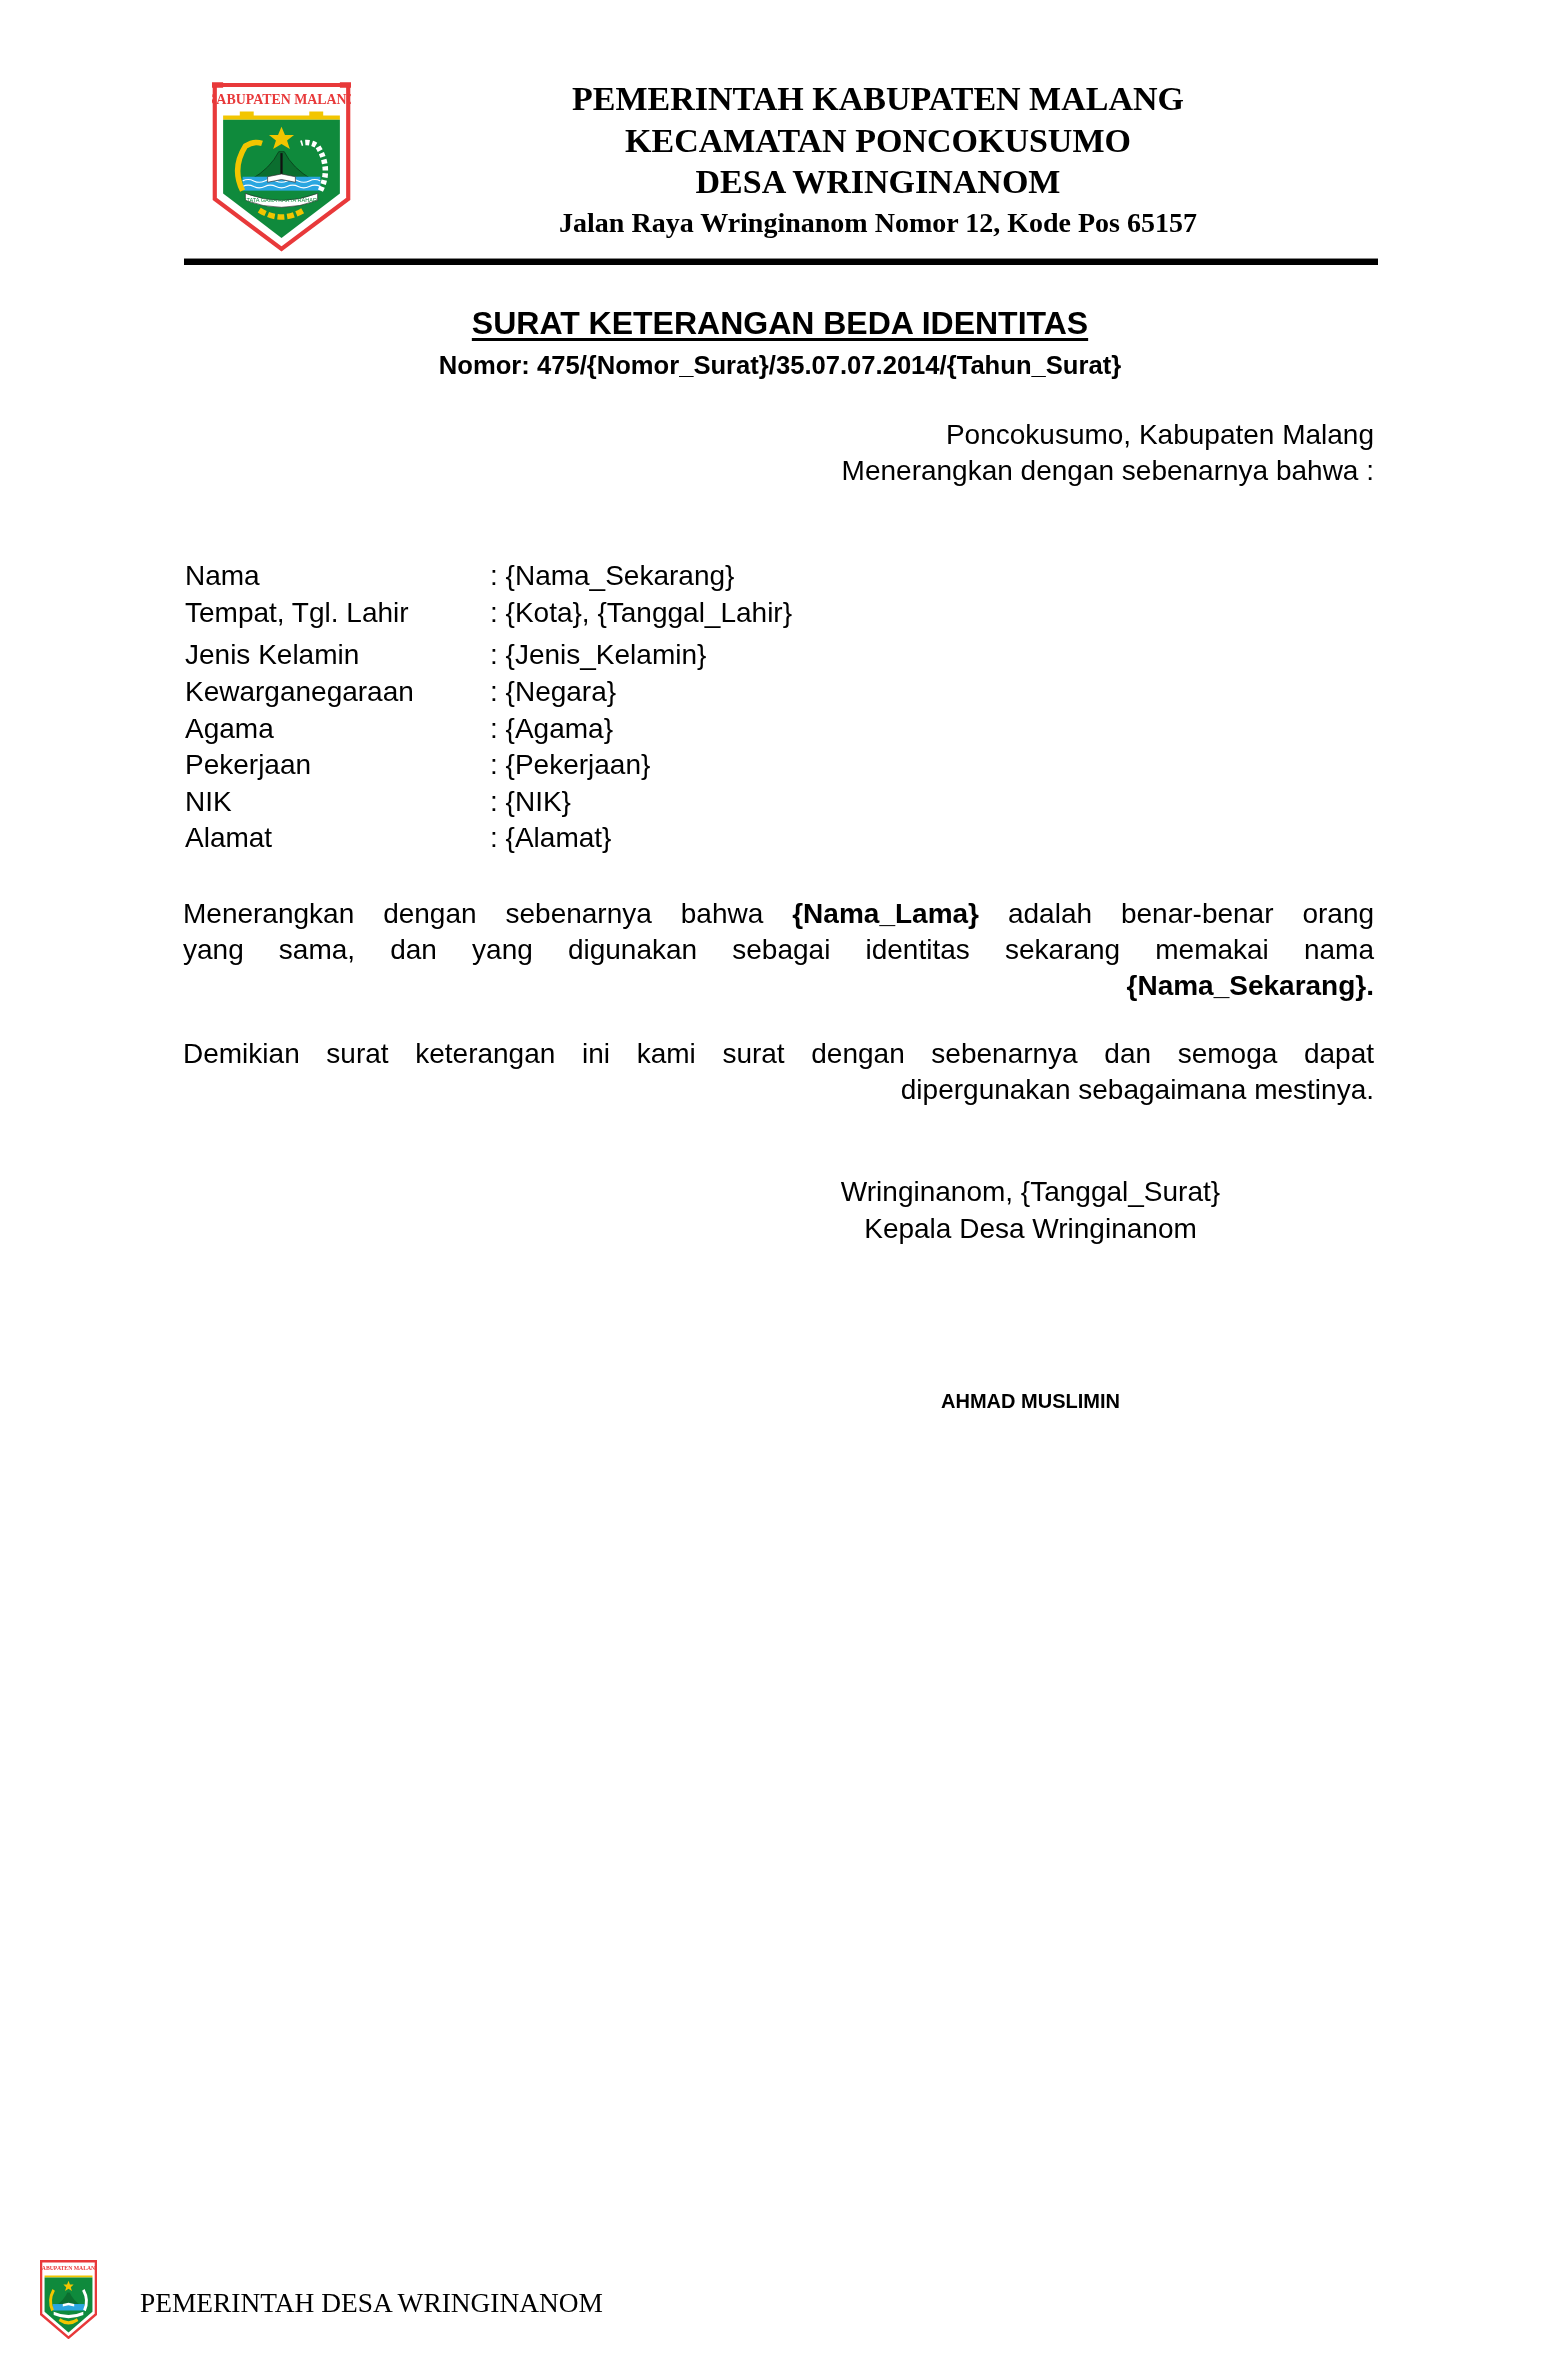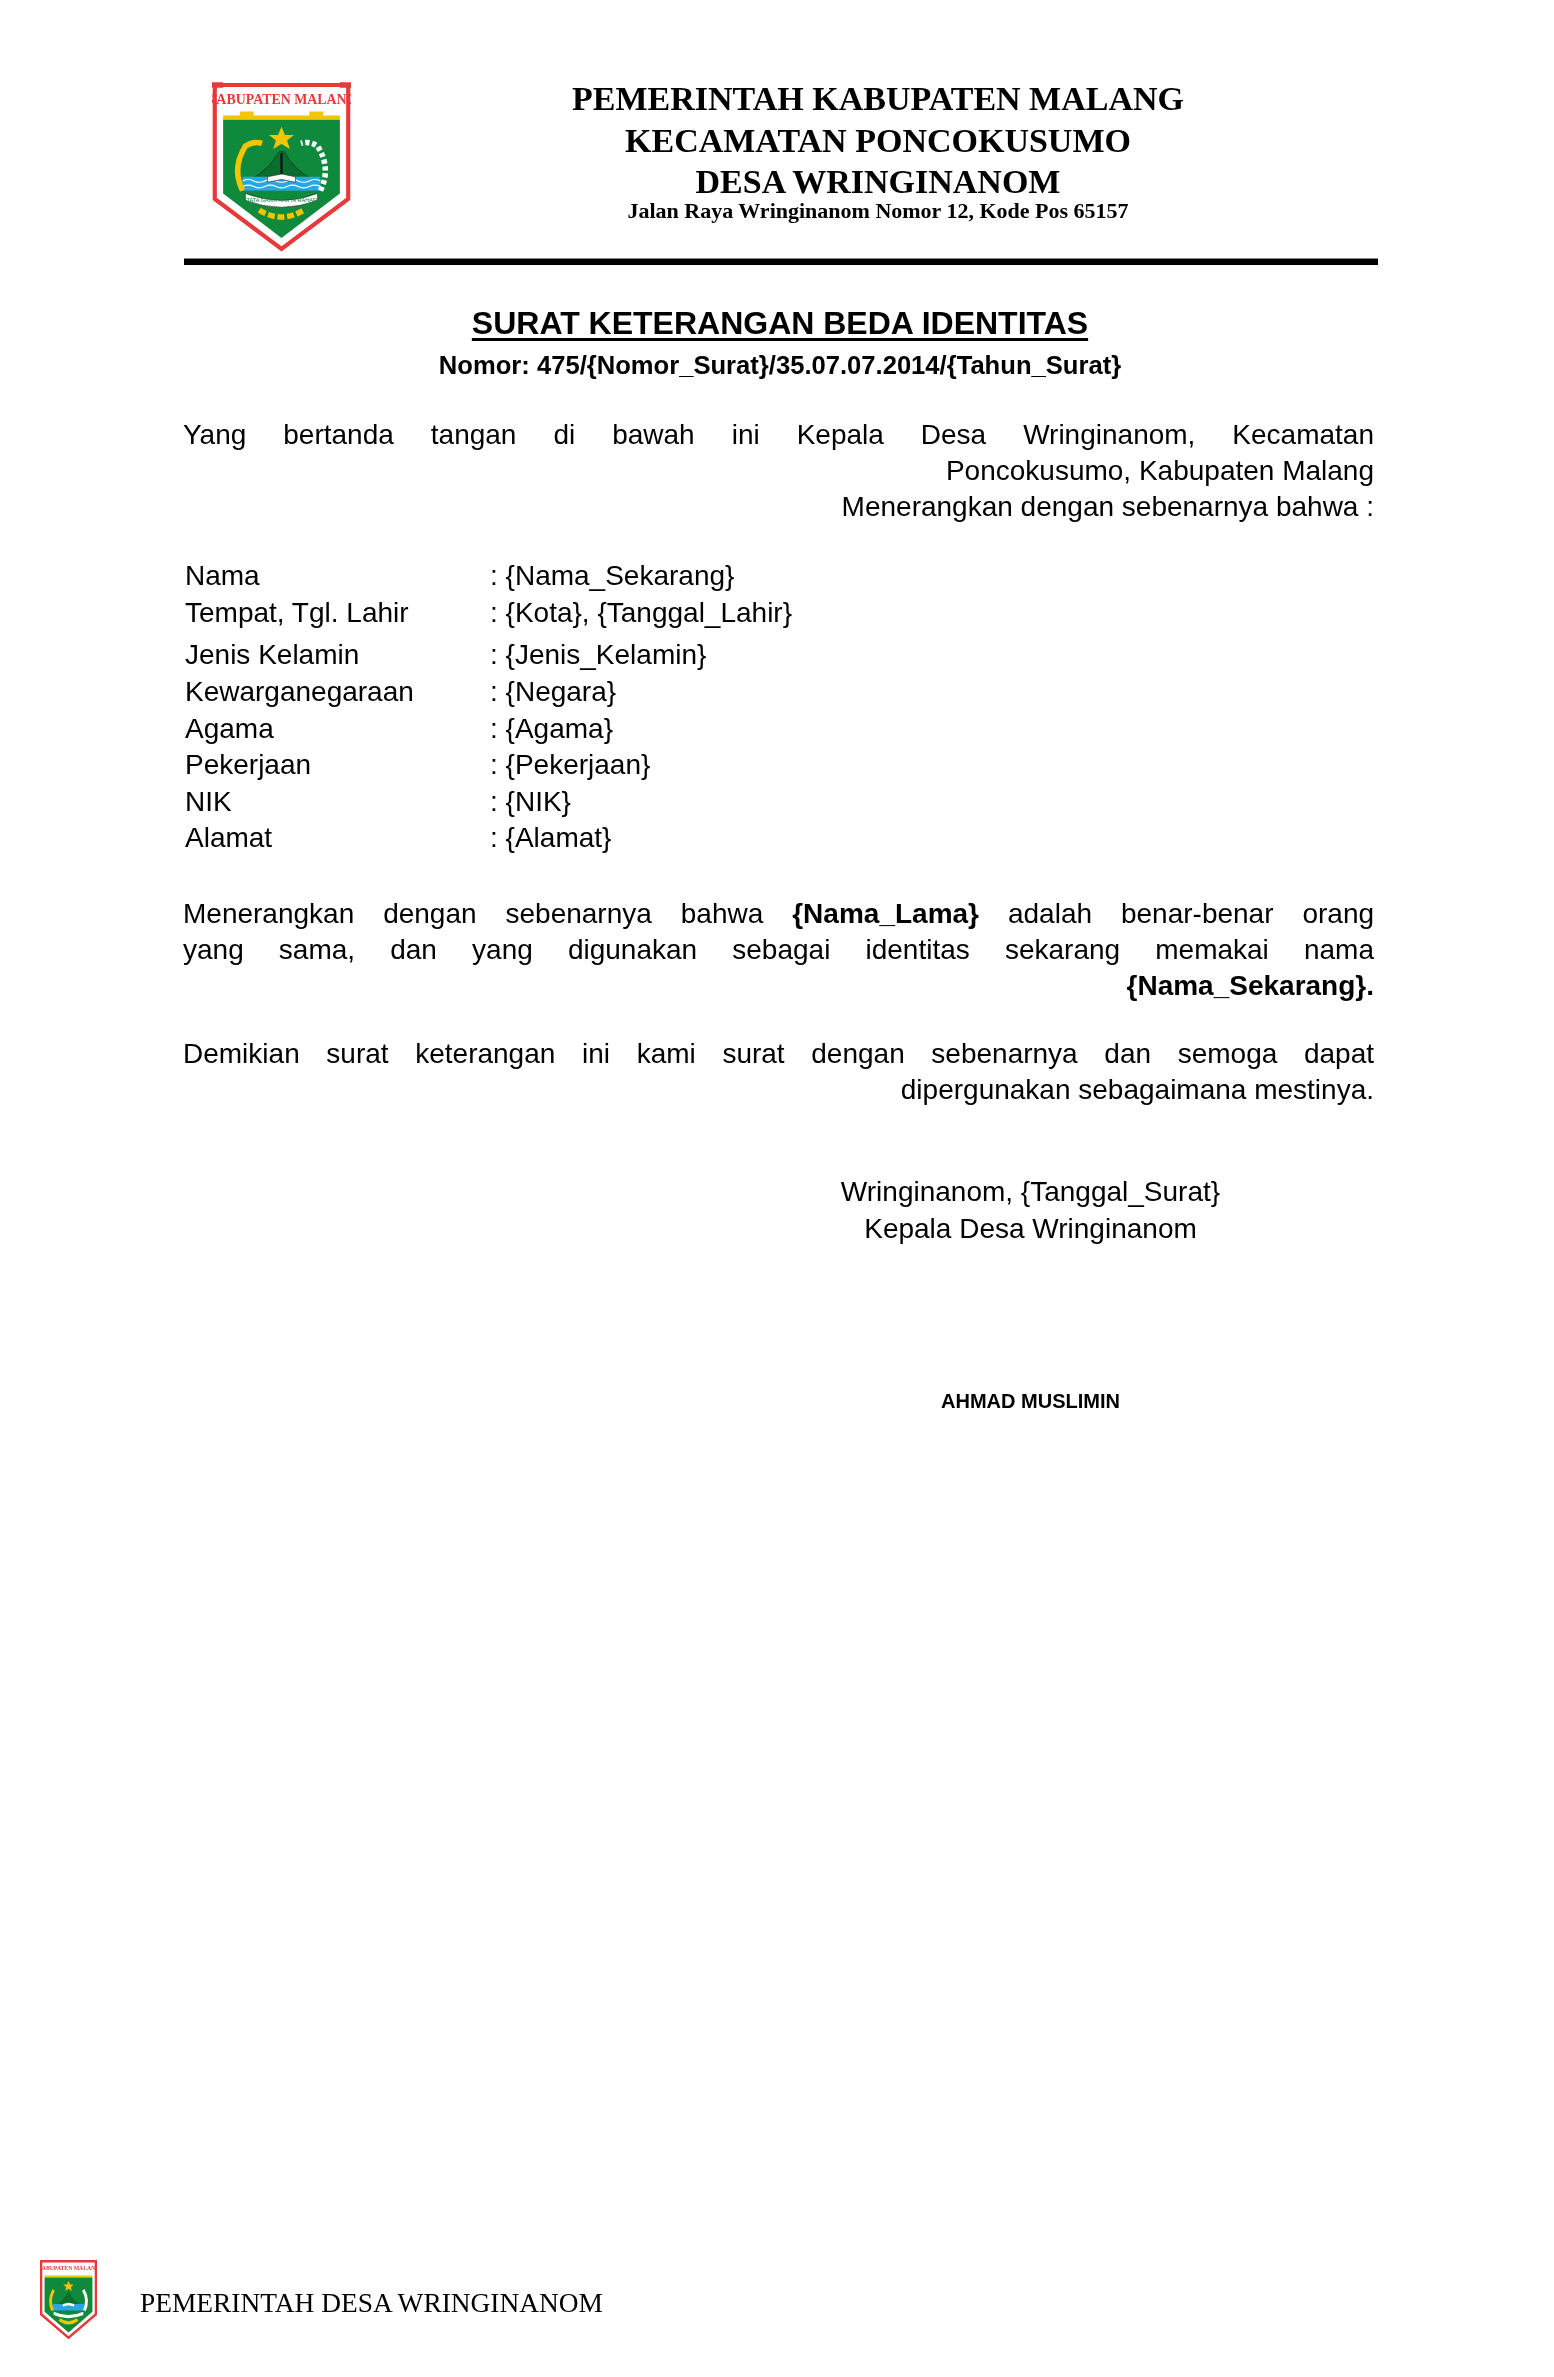--- a/index.html
+++ b/index.html
@@ -7,21 +7,21 @@
   .abs { position: absolute; }
   .serif { font-family: "Liberation Serif", "DejaVu Serif", serif; }
   .sans { font-family: "Liberation Sans", "DejaVu Sans", sans-serif; }
 
   
   #logo-top { left: 212px; top: 82px; width: 139px; height: 170px; }
   .kop { left: 512px; width: 732px; text-align: center; font-weight: bold; white-space: nowrap; }
   #kop1 { top: 80px; font-size: 34px; }
   #kop2 { top: 122px; font-size: 34px; }
   #kop3 { top: 163px; font-size: 34px; }
-  #kop4 { top: 198px; font-size: 22px; }
+  #kop4 { top: 207px; font-size: 28px; }
   #rule { left: 184px; top: 258px; width: 1194px; height: 7.3px; background: #000; border-top: 0.9px solid #888; box-sizing: border-box; }
 
   
   #title { left: 183px; width: 1194px; top: 305px; text-align: center; font-size: 32px; font-weight: bold; text-decoration: underline; text-underline-offset: 3.7px; text-decoration-thickness: 2.7px; }
   #nomor { left: 183px; width: 1194px; top: 351px; text-align: center; font-size: 25.6px; font-weight: bold; }
 
   
   .para { left: 183px; width: 1191px; font-size: 28px; line-height: 36px; text-align: justify; }
   #p1 { top: 417px; }
 
@@ -89,21 +89,20 @@
 <div id="kop1" class="abs kop serif">PEMERINTAH KABUPATEN MALANG</div>
 <div id="kop2" class="abs kop serif">KECAMATAN PONCOKUSUMO</div>
 <div id="kop3" class="abs kop serif">DESA WRINGINANOM</div>
 <div id="kop4" class="abs kop serif">Jalan Raya Wringinanom Nomor 12, Kode Pos 65157</div>
 <div id="rule" class="abs"></div>
 
 <div id="title" class="abs sans">SURAT KETERANGAN BEDA IDENTITAS</div>
 <div id="nomor" class="abs sans">Nomor: 475/{Nomor_Surat}/35.07.07.2014/{Tahun_Surat}</div>
 
 <div id="p1" class="abs para sans">
-  <span class="jl">Yang bertanda tangan di bawah ini Kepala Desa Wringinanom, Kecamatan</span>
   <span class="ll">Poncokusumo, Kabupaten Malang</span>
   <span class="ll">Menerangkan dengan sebenarnya bahwa :</span>
 </div>
 
 <div id="idtable" class="abs sans">
   <div class="row" style="top:0px">
     <span class="lbl">Nama</span>
     <span class="val">: {Nama_Sekarang}</span>
   </div>
   <div class="row" style="top:37px">

